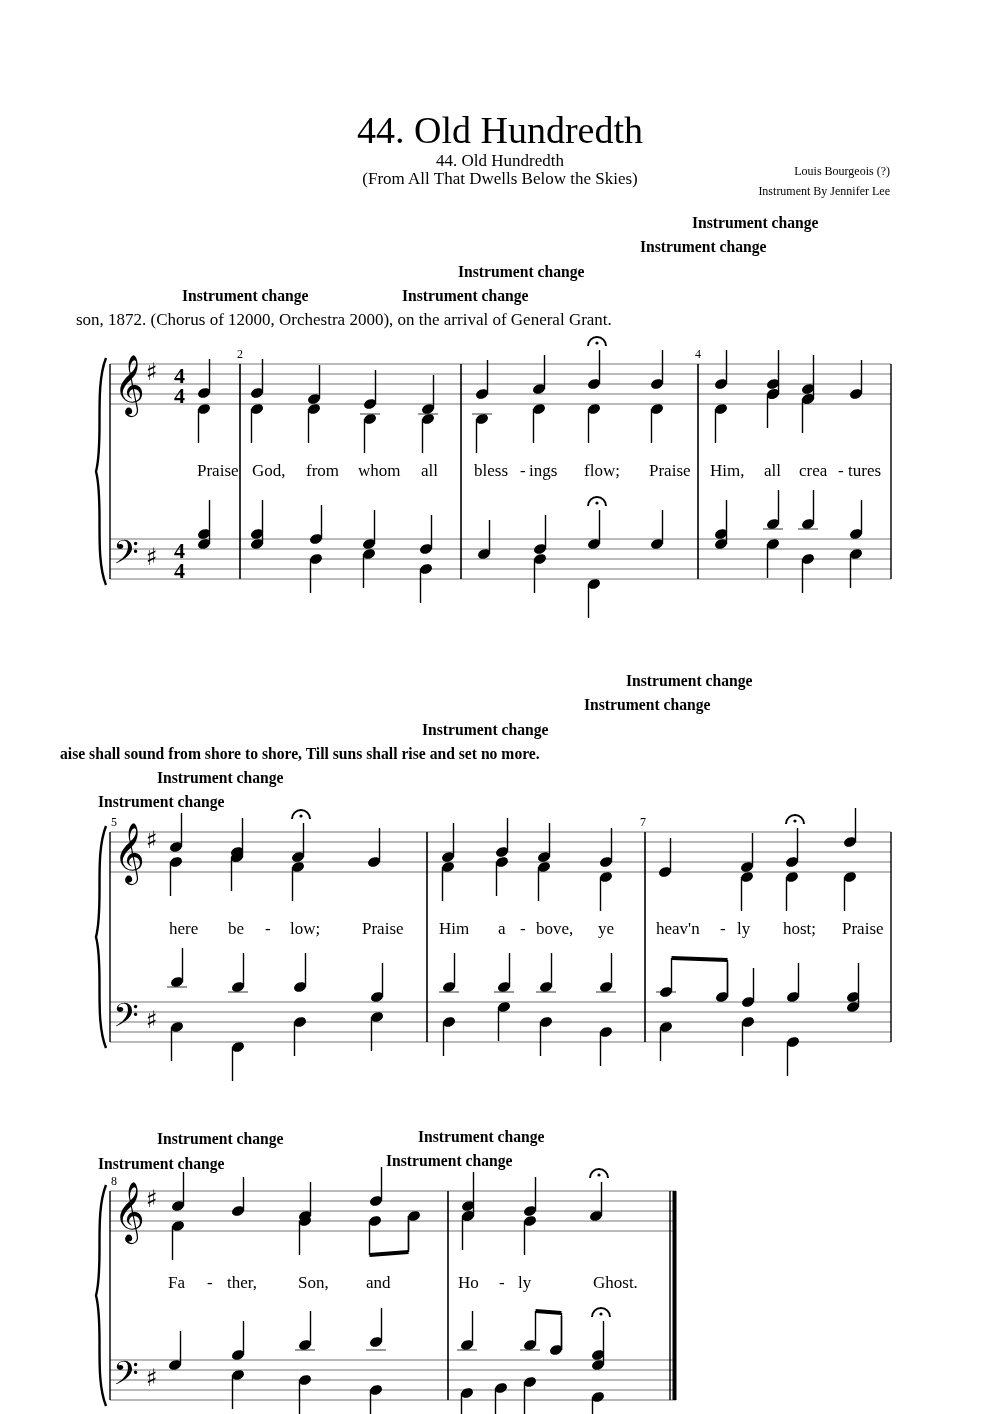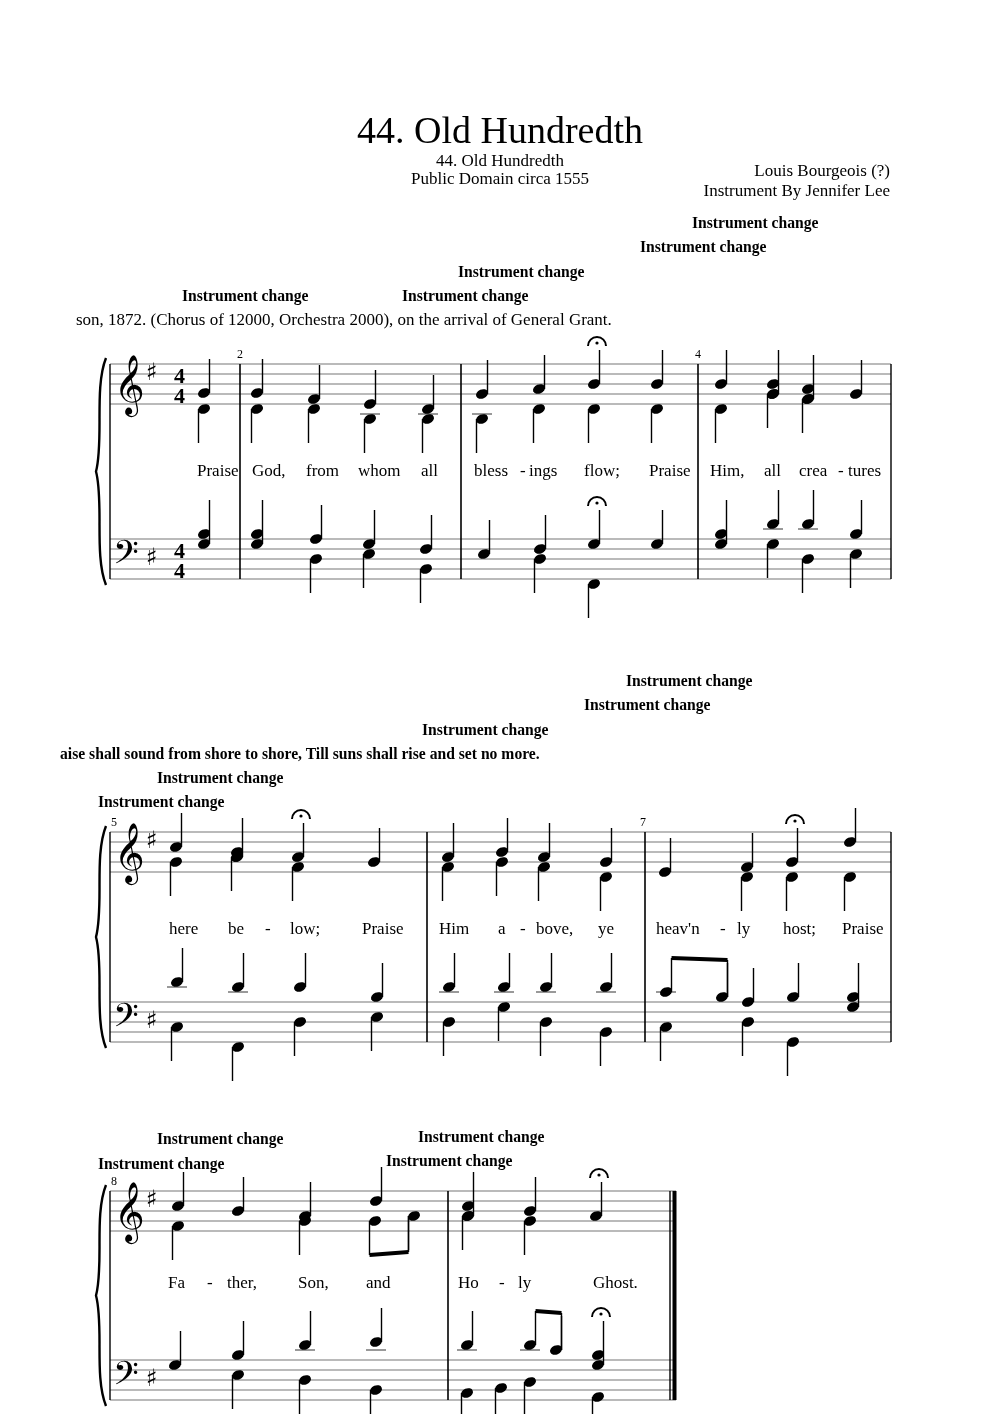--- a/index.html
+++ b/index.html
@@ -1,34 +1,34 @@
 <!DOCTYPE html>
 <html><head>
 <meta charset="utf-8">
 <style>
   html, body { margin:0; padding:0; background:#ffffff; }
   body { width:1000px; height:1414px; position:relative; overflow:hidden; font-family:"Liberation Serif", "DejaVu Serif", serif; color:#000; }
   .abs { position:absolute; white-space:nowrap; }
   .title { font-size:38px; top:108px; left:0; width:1000px; text-align:center; }
   .subtitle { font-size:17px; text-align:center; line-height:18px; }
-  .composer { font-size:17px; text-align:right; line-height:20px; }
+  .composer { font-size:12px; text-align:right; line-height:20px; }
   .instr { font-size:17px; font-weight:bold; transform:scaleX(0.92); transform-origin:left top; }
   .lyric-line { font-size:17px; }
   .lyric-line.bold { font-weight:bold; transform:scaleX(0.92); transform-origin:left top; }
   svg#score { position:absolute; left:0; top:0; }
   .lyr { font-size:17px; font-family:"Liberation Serif", serif; }
 </style>
 </head>
 <body>
 
 <div class="abs title">44. Old Hundredth</div>
 
 <div class="abs subtitle" style="left:330px; top:152px; width:340px;">
   <div>44. Old Hundredth</div>
-  <div>Public Domain circa 1555</div>
+  <div>(From All That Dwells Below the Skies)</div>
 </div>
 
 <div class="abs composer" style="right:110px; top:161px;">
   <div>Louis Bourgeois (?)</div>
   <div>Instrument By Jennifer Lee</div>
 </div>
 
 <div id="directions">
     <div class="abs instr" style="left: 692px; top: 213px;">Instrument change</div>
     <div class="abs instr" style="left: 640px; top: 237px;">Instrument change</div>

